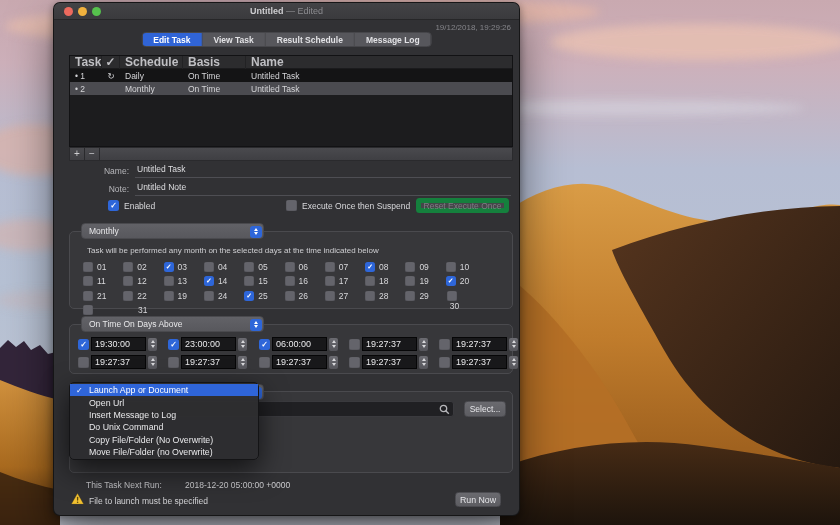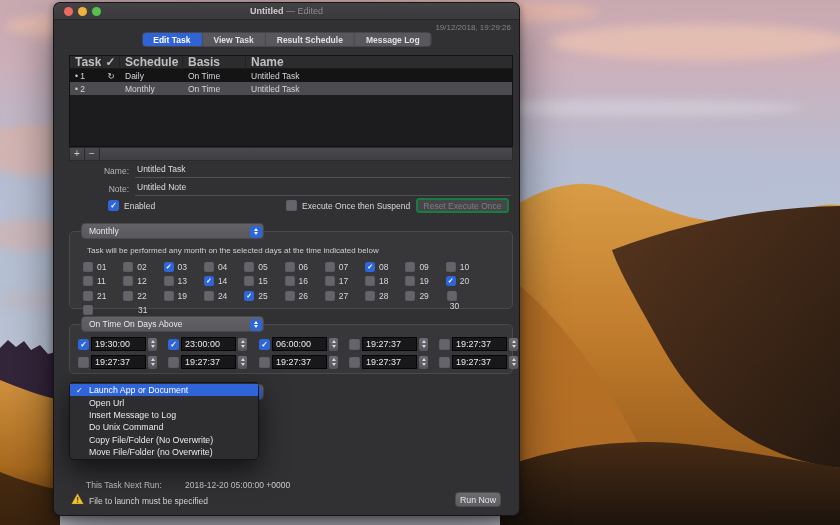--- a/index.html
+++ b/index.html
@@ -48,21 +48,21 @@
   .flabel{position:absolute;left:15px;width:60px;text-align:right;font-size:8.5px;color:#b7b7bb;}
   .fvalue{position:absolute;left:81px;right:8px;height:14px;font-size:8.5px;color:#dedee1;
           border-bottom:1px solid #4e4e53;padding-left:2px;}
   .cb{width:11px;height:11px;border-radius:2.5px;background:#64646b;
       box-shadow:inset 0 0 0 .5px #54545a,inset 0 1px 0 rgba(255,255,255,.08);
       display:flex;align-items:center;justify-content:center;font-size:8px;font-weight:bold;color:#fff;flex:none;}
   .cb.on{background:var(--accent,#2e66d9);box-shadow:none;}
   .cb.small{width:10px;height:10px;font-size:7px;}
   .cbl{font-size:8.5px;color:#d8d8db;margin-left:5px;}
   .btn{border-radius:3.5px;font-size:8.5px;display:flex;align-items:center;justify-content:center;}
-  .btn.disabled{background:#46464a;color:#7e7e84;border:2px solid #15803d;}
+  .btn.disabled{background:#46464a;color:#7e7e84;border:5px solid #15803d;}
   .btn.normal{background:linear-gradient(#6a6a6f,#5d5d62);color:#e6e6e9;border:1px solid #4c4c51;}
 
   
   .gbox{position:absolute;left:15px;width:444px;border:1px solid #4a4a4e;border-radius:5px;
         background:rgba(255,255,255,0.03);}
   .popup{position:absolute;left:27px;width:183px;height:16px;background:linear-gradient(#626267,#58585d);
          border-radius:4px;border:1px solid #4a4a4e;display:flex;align-items:center;padding-left:7px;
          font-size:8.5px;color:#e8e8ea;z-index:3;}
   .pstep{position:absolute;top:1.5px;right:1.5px;width:12px;height:12px;border-radius:3px;
          background:var(--accent,#2e66d9);display:flex;flex-direction:column;align-items:center;justify-content:center;gap:1.5px;}
@@ -440,20 +440,30 @@
         </div>
   </div>
   <div class="popup" style="top:313px;">
     <span>On Time On Days Above</span>
     <span class="pstep">
           <i class="tri-u"></i>
           <i class="tri-d"></i>
         </span>
   </div>
 
+  <div class="gbox" style="top:388px;height:82px;">
+    <div class="sfield" style="left:17px;top:9px;">
+      <input value="" style="">
+      <svg class="sicon" width="11" height="11" viewBox="0 0 11 11">
+        <circle cx="4.5" cy="4.5" r="3.2" fill="none" stroke="#b6b6ba" stroke-width="1.3"></circle>
+        <line x1="7" y1="7" x2="9.8" y2="9.8" stroke="#b6b6ba" stroke-width="1.4"></line>
+      </svg>
+    </div>
+    <div class="btn normal" style="position:absolute;left:394px;top:9px;width:42px;height:16px;">Select...</div>
+  </div>
   <div class="popup" style="top:381px;">
     <span>Launch App or Document</span>
     <span class="pstep">
           <i class="tri-u"></i>
           <i class="tri-d"></i>
         </span>
   </div>
 
   <div class="menu">
         <div class="mitem hl">

